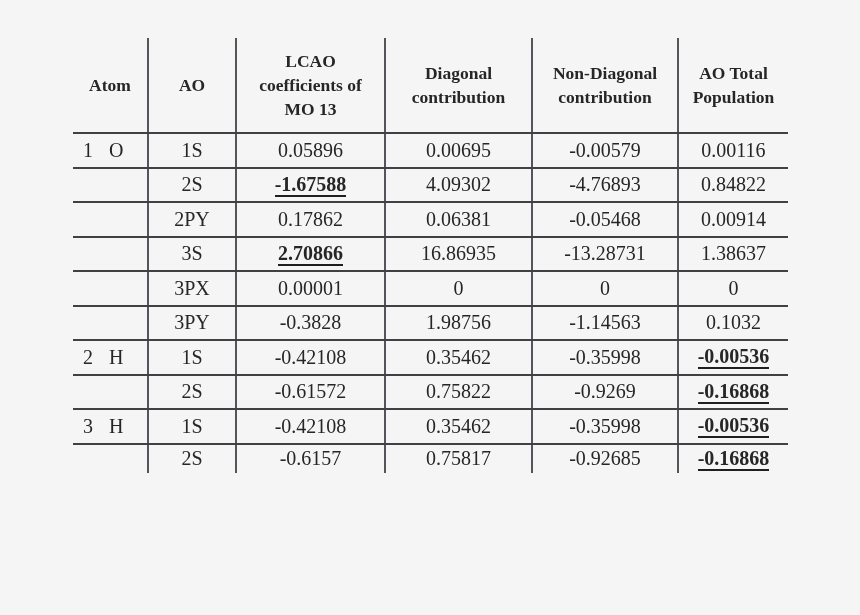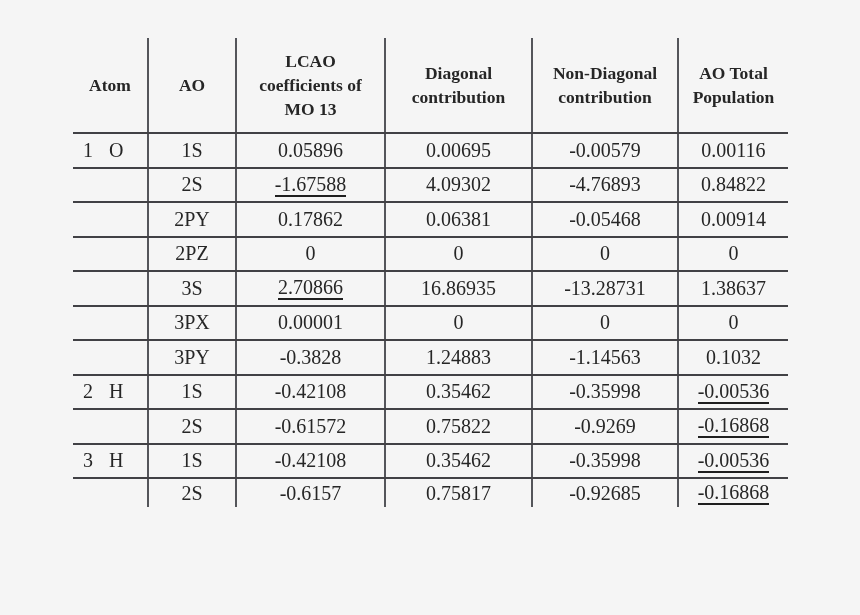--- a/index.html
+++ b/index.html
@@ -58,21 +58,21 @@
 
   td.atom{
     text-align:left;
     padding-left:10px;
   }
   td.atom .atom-inner{
     display:inline-flex;
     gap:16px;
   }
   .emph{
-    font-weight:normal;
+    font-weight:bold;
     display:inline-block;
     line-height:1.05;
     border-bottom:2.5px solid var(--uline);
   }
 </style>
 </head>
 <body>
 
 <div class="table-wrap">
   <table>
@@ -134,47 +134,39 @@
       <tr>
         <td class="atom"></td>
         <td>2PY</td>
         <td>0.17862</td>
         <td>0.06381</td>
         <td>-0.05468</td>
         <td>0.00914</td>
       </tr>
       <tr>
         <td class="atom"></td>
-        <td>2PZ</td>
-        <td>0</td>
-        <td>0</td>
-        <td>0</td>
-        <td>0</td>
-      </tr>
-      <tr>
-        <td class="atom"></td>
         <td>3S</td>
         <td><span class="emph">2.70866</span></td>
         <td>16.86935</td>
         <td>-13.28731</td>
         <td>1.38637</td>
       </tr>
       <tr>
         <td class="atom"></td>
         <td>3PX</td>
         <td>0.00001</td>
         <td>0</td>
         <td>0</td>
         <td>0</td>
       </tr>
       <tr>
         <td class="atom"></td>
         <td>3PY</td>
         <td>-0.3828</td>
-        <td>1.24883</td>
+        <td>1.98756</td>
         <td>-1.14563</td>
         <td>0.1032</td>
       </tr>
       <tr>
         <td class="atom"><span class="atom-inner">
               <span>2</span>
               <span>H</span>
             </span></td>
         <td>1S</td>
         <td>-0.42108</td>

